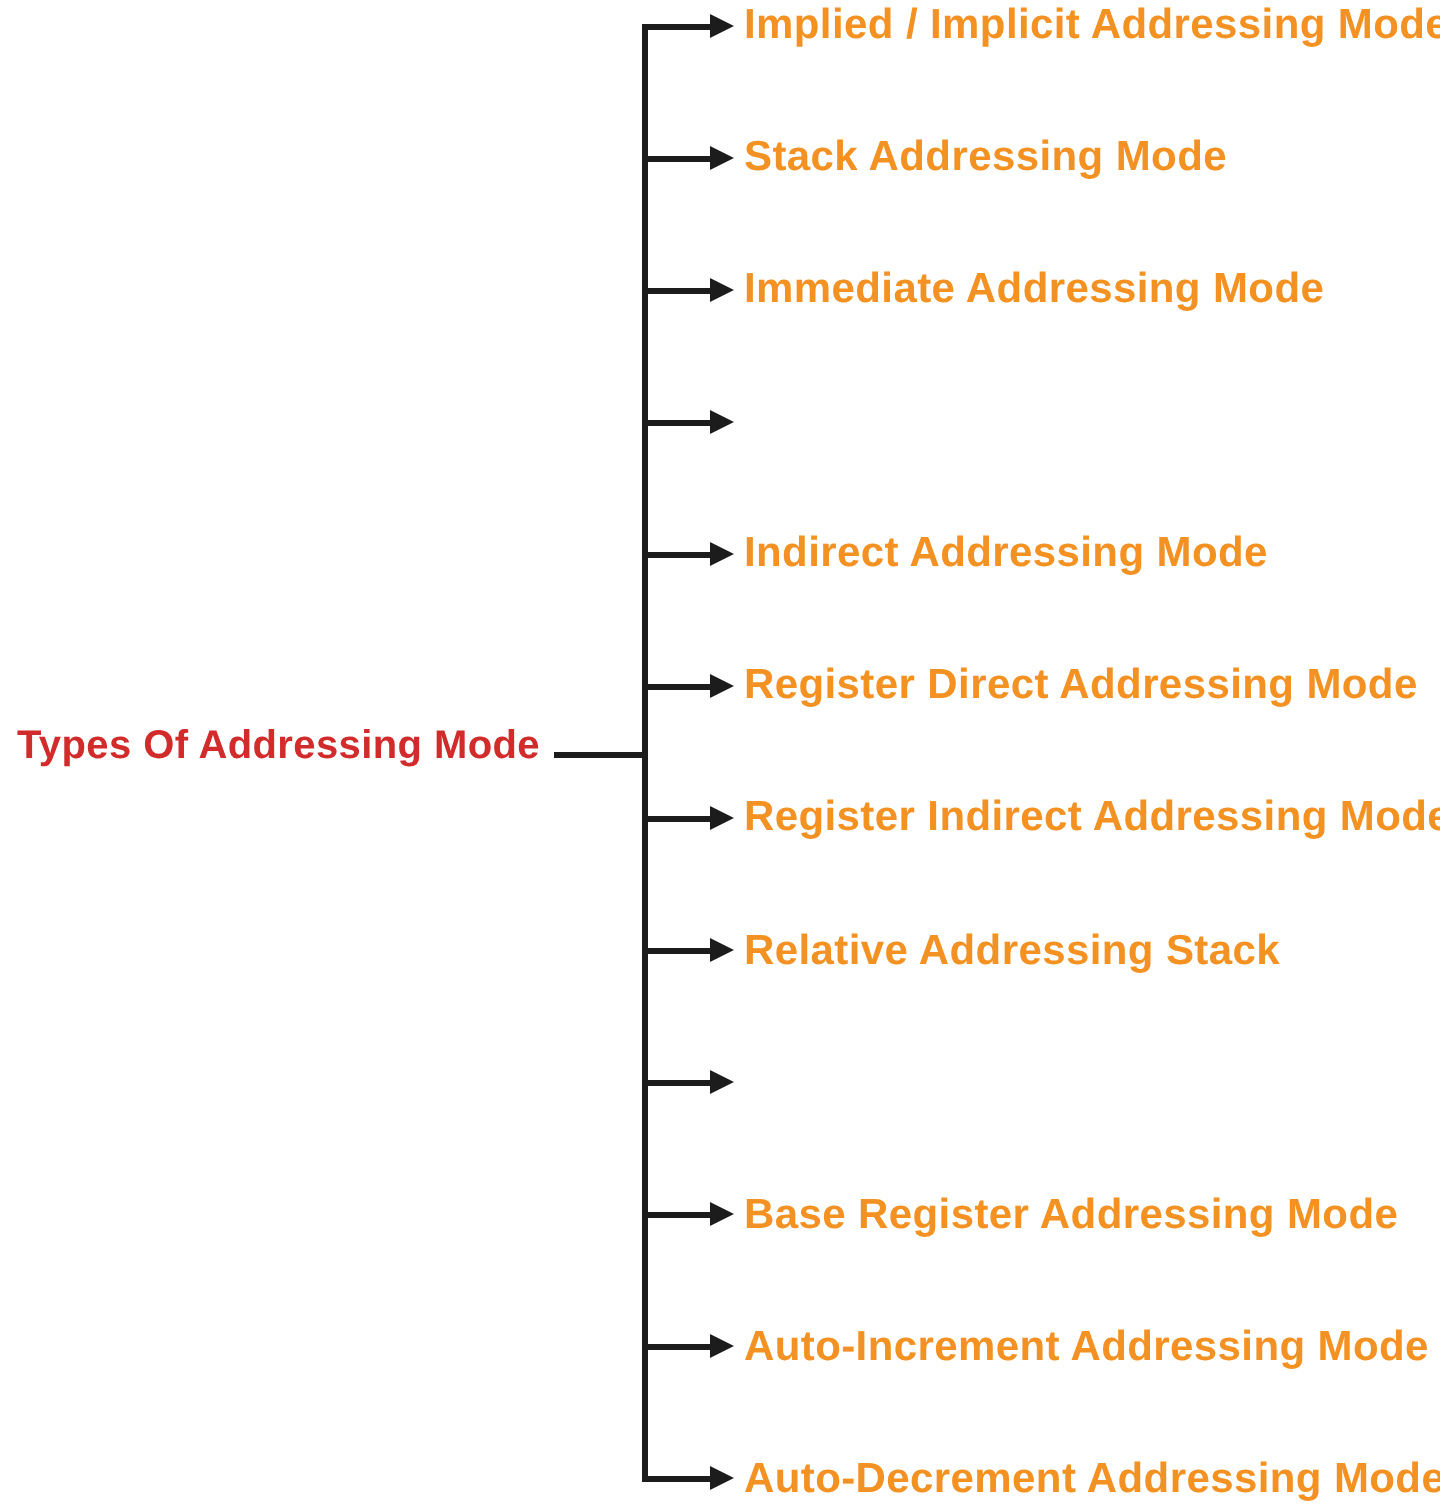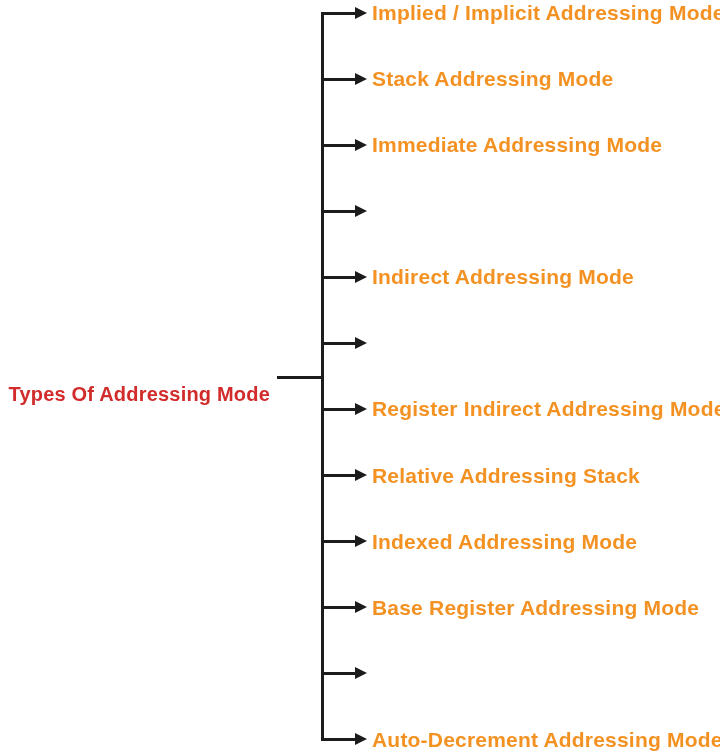--- a/index.html
+++ b/index.html
@@ -4,21 +4,21 @@
 <style>
   html,body{margin:0;padding:0;background:#ffffff;}
   .canvas{
     position:relative;width:720px;height:755px;overflow:hidden;
     background:var(--background,#ffffff);
     font-family:"Liberation Sans",sans-serif;
   }
   .trunk{position:absolute;left:321px;top:12px;width:3px;height:729px;background:var(--line,#1c1c1c);border-radius:2px;}
   .root-connector{position:absolute;left:277px;top:376px;width:45px;height:3px;background:var(--line,#1c1c1c);}
   .root-label{
-    position:absolute;left:0;top:381px;width:270px;text-align:right;
+    position:absolute;left:0;top:360px;width:270px;text-align:right;
     font-weight:bold;font-size:20px;line-height:26px;letter-spacing:.2px;
     color:var(--root_text,#d22b2b);white-space:nowrap;
   }
   .branches{
     position:absolute;left:321px;top:0;height:753px;
     display:flex;flex-direction:column;justify-content:space-between;
   }
   .branch{display:flex;align-items:center;height:26px;white-space:nowrap;}
   .arrow{position:relative;width:46px;height:13px;flex:0 0 auto;}
   .arrow .shaft{position:absolute;left:0;top:5px;width:36px;height:3px;background:var(--line,#1c1c1c);}
@@ -80,20 +80,21 @@
           <span class="head"></span>
         </span>
       <span class="label">Indirect Addressing Mode</span>
     </div>
 
     <div class="branch">
       <span class="arrow">
           <span class="shaft"></span>
           <span class="head"></span>
         </span>
+      <span class="label">Register Direct Addressing Mode</span>
     </div>
 
     <div class="branch">
       <span class="arrow">
           <span class="shaft"></span>
           <span class="head"></span>
         </span>
       <span class="label">Register Indirect Addressing Mode</span>
     </div>
 
@@ -103,36 +104,36 @@
           <span class="head"></span>
         </span>
       <span class="label">Relative Addressing Stack</span>
     </div>
 
     <div class="branch">
       <span class="arrow">
           <span class="shaft"></span>
           <span class="head"></span>
         </span>
-      <span class="label">Indexed Addressing Mode</span>
     </div>
 
     <div class="branch">
       <span class="arrow">
           <span class="shaft"></span>
           <span class="head"></span>
         </span>
       <span class="label">Base Register Addressing Mode</span>
     </div>
 
     <div class="branch">
       <span class="arrow">
           <span class="shaft"></span>
           <span class="head"></span>
         </span>
+      <span class="label">Auto-Increment Addressing Mode</span>
     </div>
 
     <div class="branch">
       <span class="arrow">
           <span class="shaft"></span>
           <span class="head"></span>
         </span>
       <span class="label">Auto-Decrement Addressing Mode</span>
     </div>
 

